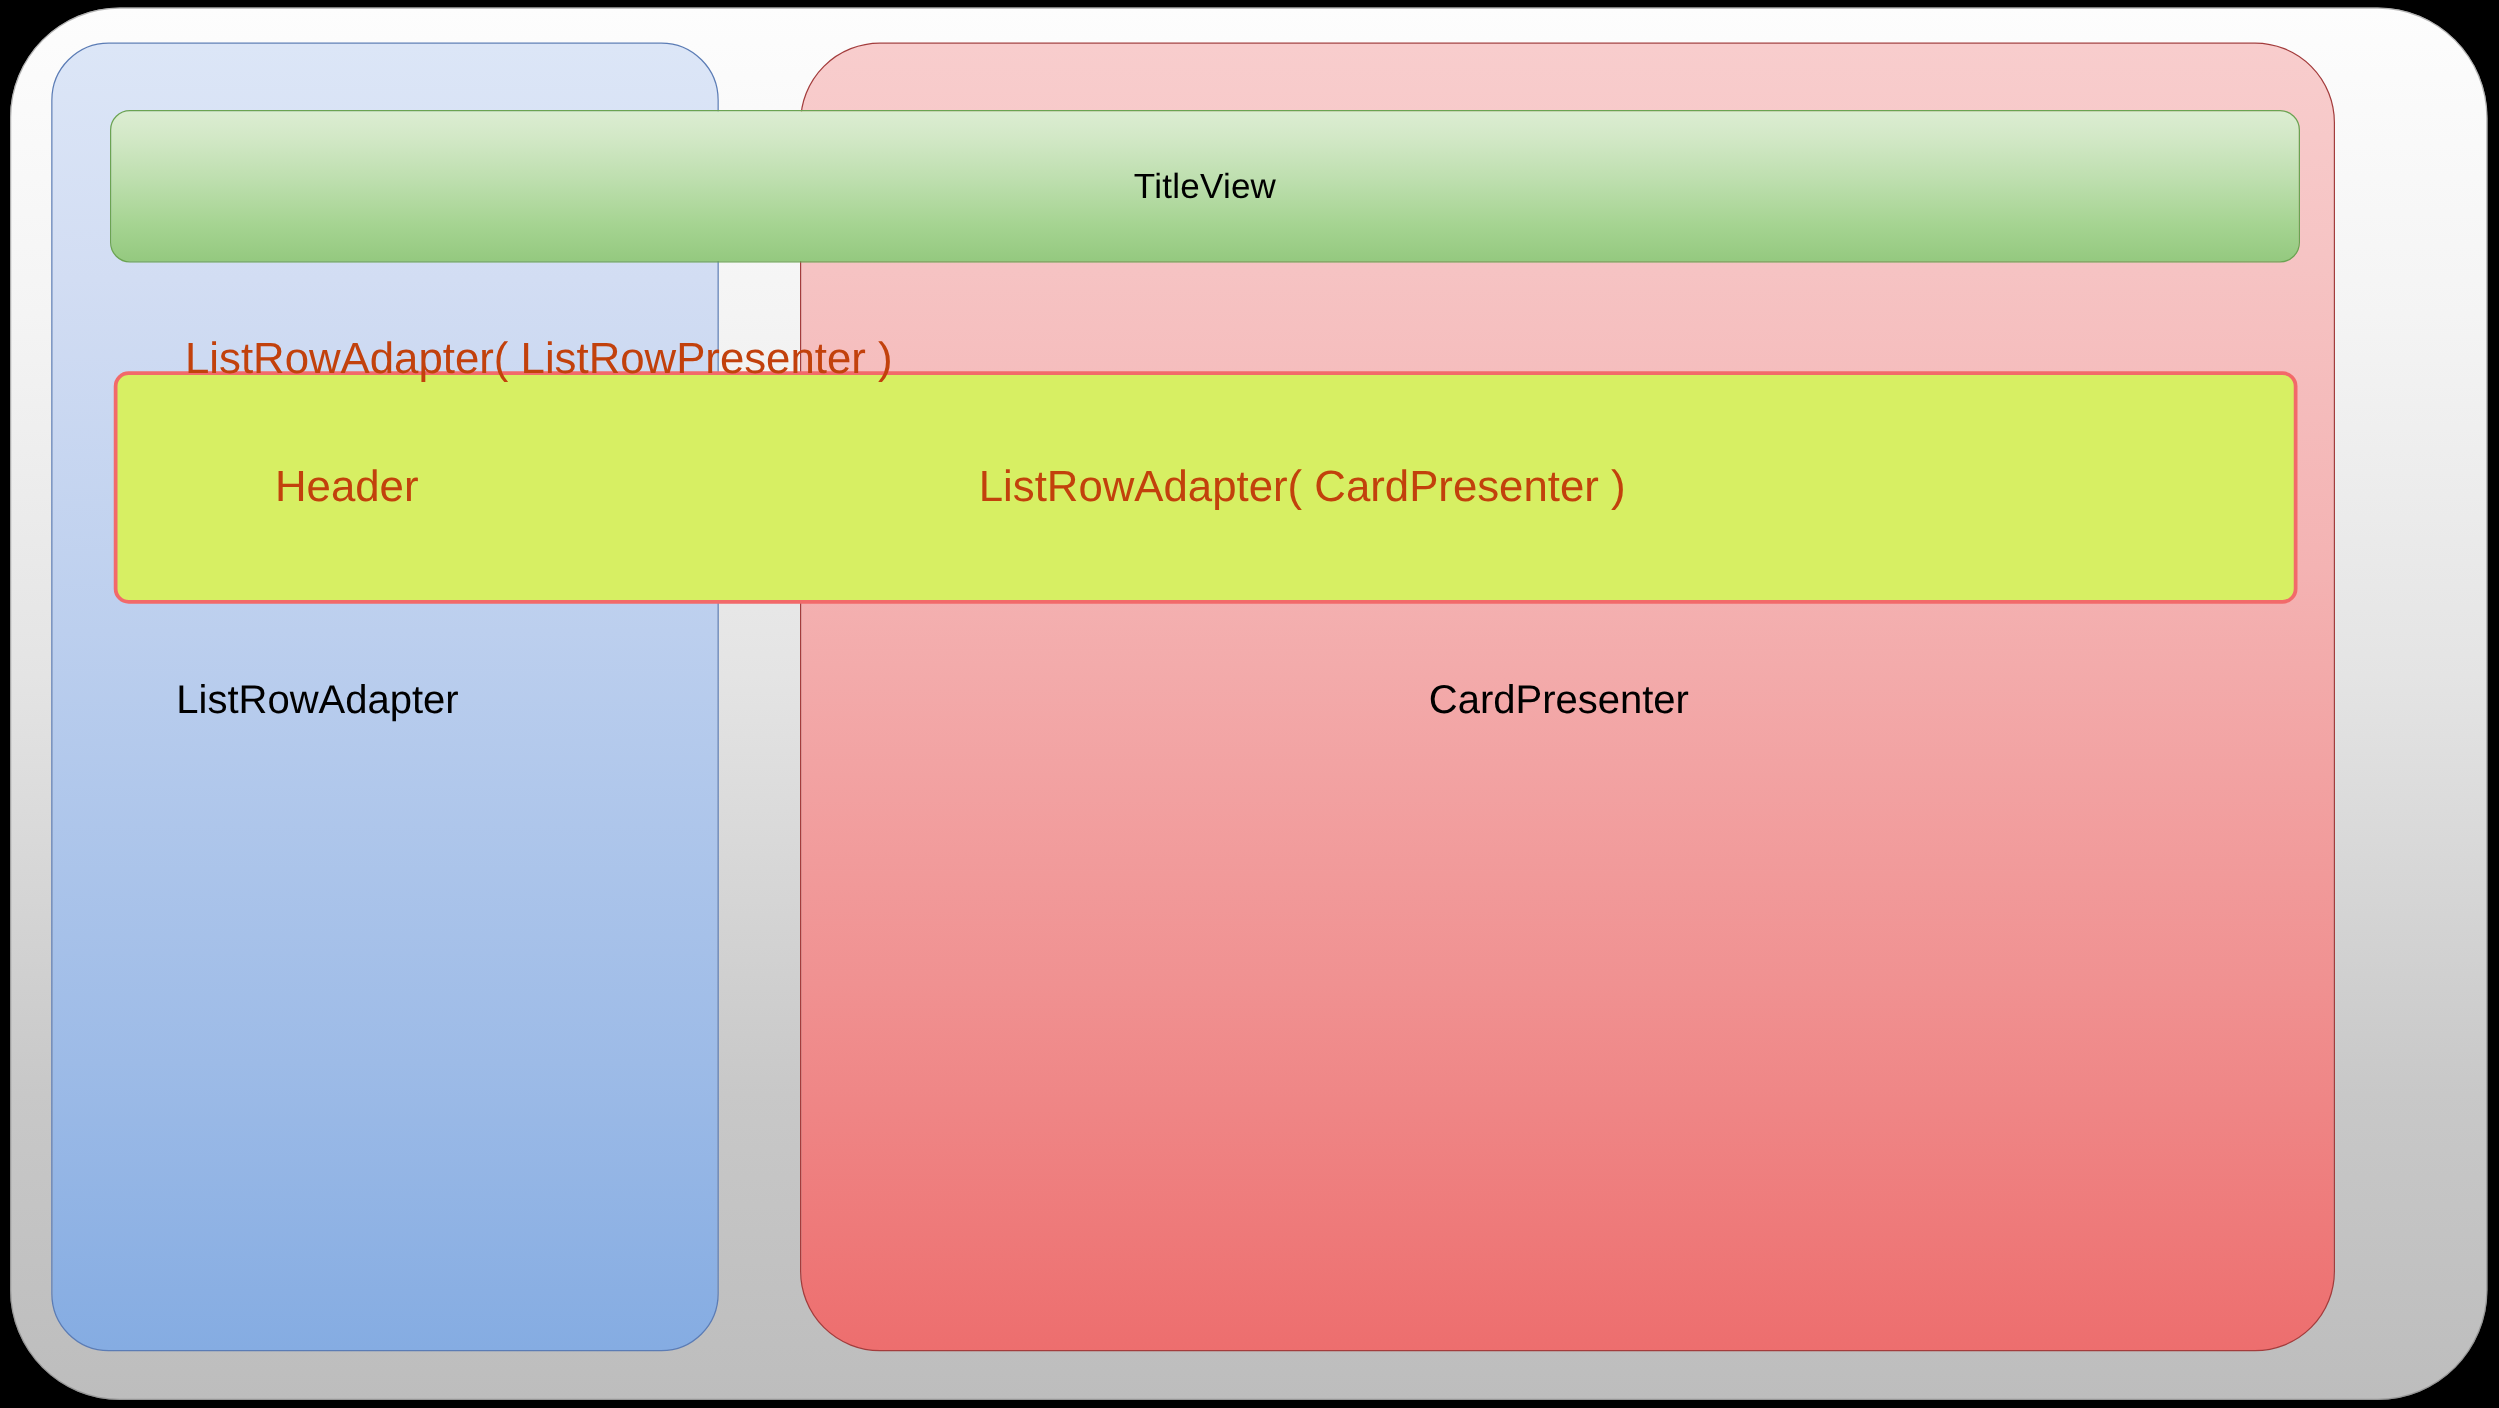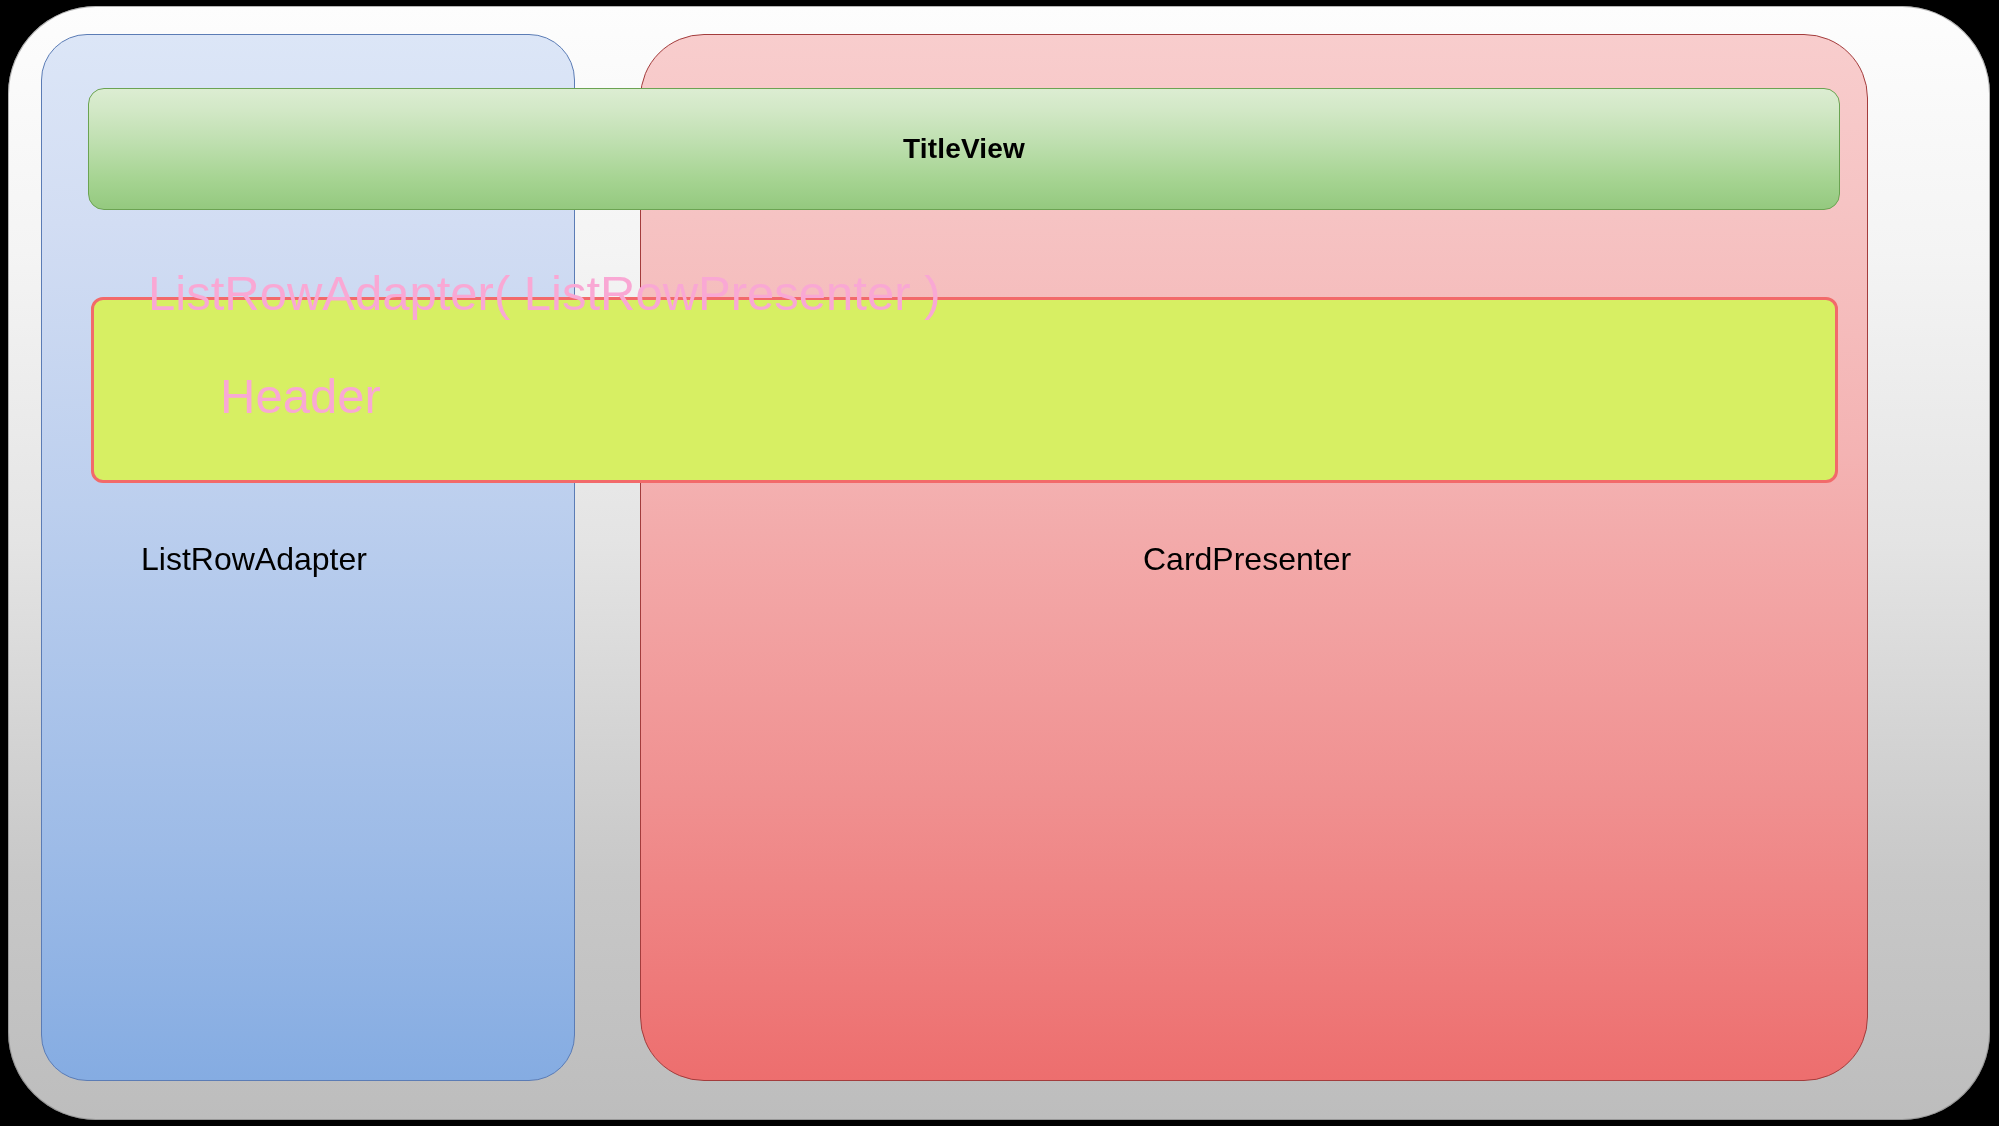--- a/index.html
+++ b/index.html
@@ -65,42 +65,42 @@
     background: linear-gradient(to bottom, #dcedd2 0%, #d2e8c6 18%, #bedfaf 45%, #a6d492 75%, #94c97f 100%);
     border: 1.6px solid #6ba352;
     box-sizing: border-box;
     display: flex;
     align-items: center;
     justify-content: center;
   }
   #title-view-label {
     font-size: 28px;
     color: #000000;
-    font-weight: 700;
+    font-weight: 400;
     letter-spacing: 0.2px;
   }
 
   
   #adapter-band {
     position: absolute;
     left: 91px;
     top: 297px;
     width: 1747px;
     height: 186px;
     border-radius: 12px;
     background: #d7ef63;
     border: 3px solid #f26a6a;
     box-sizing: border-box;
   }
 
   
   .big-label {
     position: absolute;
-    font-size: 49px;
-    color: #f9a8d4;
+    font-size: 35px;
+    color: #c2410c;
     font-weight: 400;
     white-space: nowrap;
     line-height: 1;
   }
   #list-row-adapter-presenter-label {
     left: 148px;
     top: 269px;
   }
   #header-label {
     left: 178px;
@@ -144,18 +144,19 @@
   <div id="title-view">
     <span id="title-view-label">TitleView</span>
   </div>
 
   <div id="adapter-band"></div>
 
   <span class="big-label" id="list-row-adapter-presenter-label">ListRowAdapter( ListRowPresenter )</span>
 
   <span class="big-label" id="header-label">Header</span>
 
+  <span class="big-label" id="list-row-adapter-card-label">ListRowAdapter( CardPresenter )</span>
 
   <span class="fragment-caption" id="headers-fragment-caption">ListRowAdapter</span>
 
   <span class="fragment-caption" id="rows-fragment-caption">CardPresenter</span>
 
 </div>
 
 </body></html>

